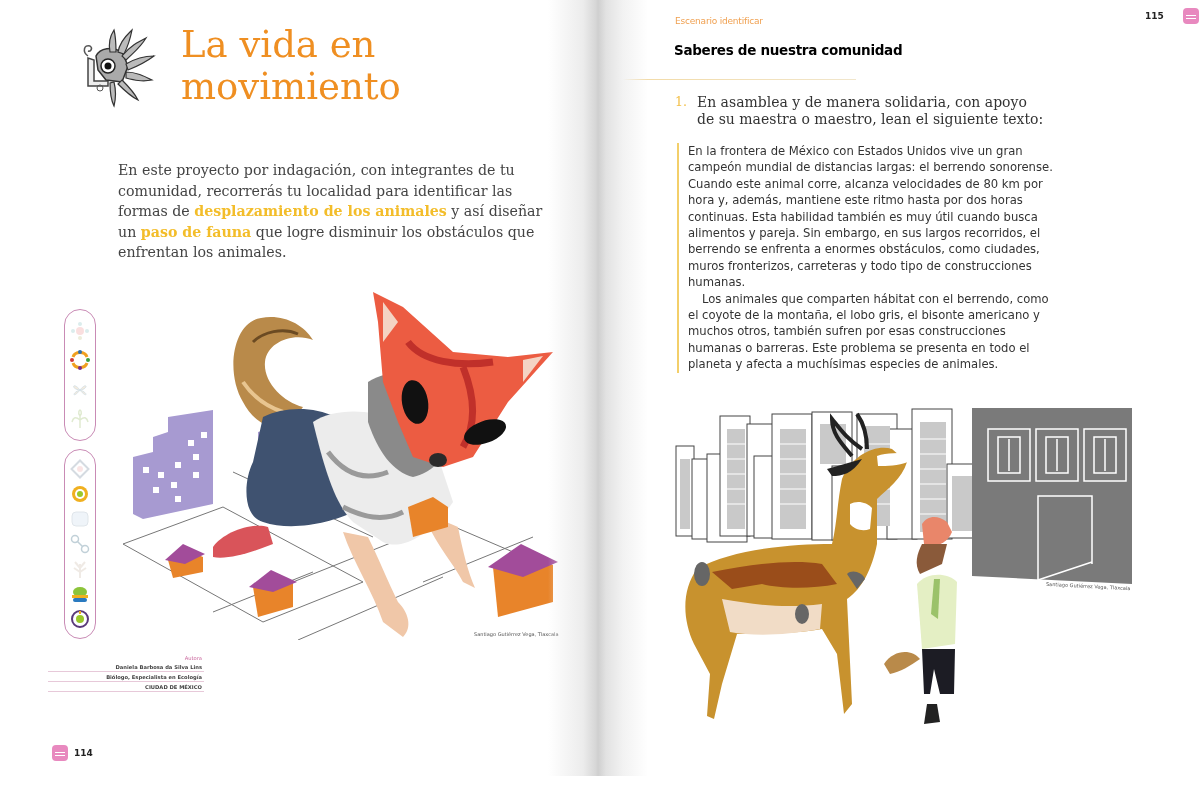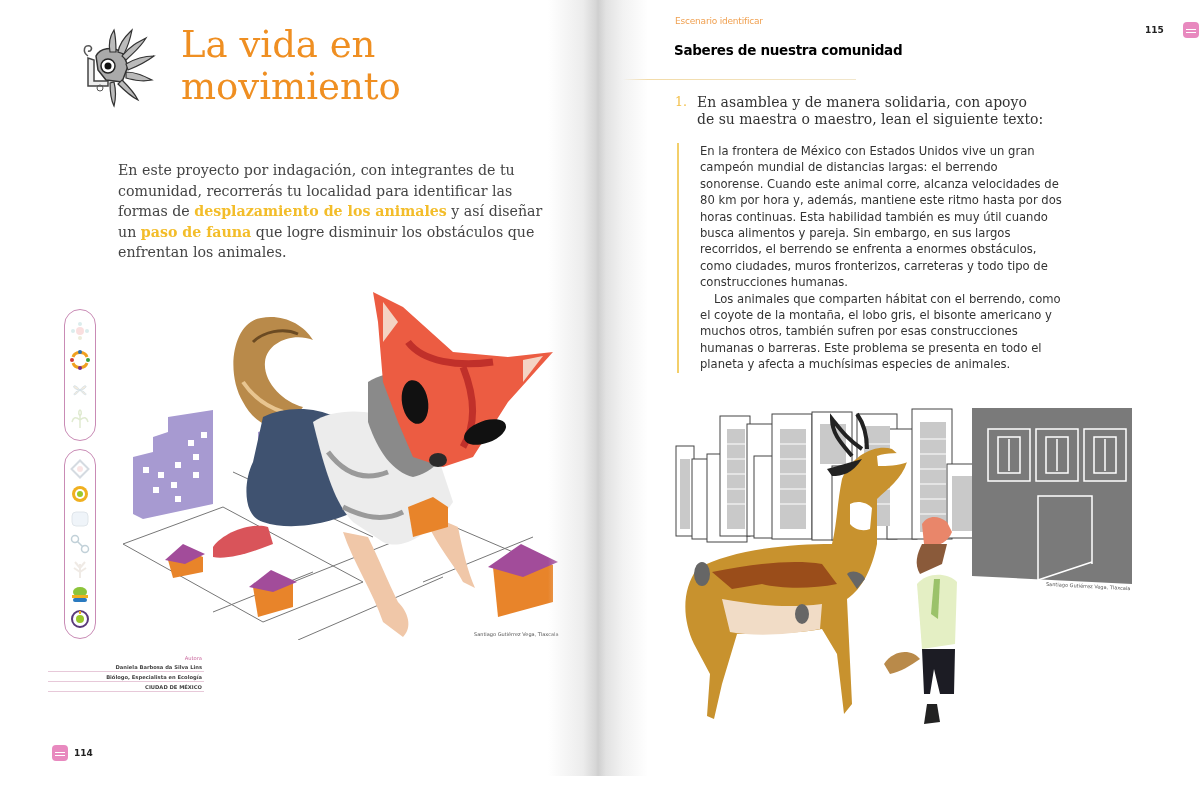--- a/index.html
+++ b/index.html
@@ -43,21 +43,21 @@
   .credit.right { left: 1046px; top: 583px; transform: rotate(3deg); }
 
   .author-block { position: absolute; left: 0; top: 653px; width: 156px; }
   .author-row {
     font-family: "DejaVu Sans", sans-serif; font-size: 5.2px; text-align: right; padding: 1.5px 2px;
     border-bottom: 1px solid #e7c9d9; color: #444; font-weight: bold;
   }
   .author-row.role { color: #c9649b; font-weight: normal; border-bottom: none; }
 
   .folio-left { position: absolute; left: 4px; top: 745px; display: flex; align-items: center; gap: 6px; }
-  .folio-right { position: absolute; left: 1145px; top: 22px; display: flex; align-items: center; gap: 19px; }
+  .folio-right { position: absolute; left: 1145px; top: 8px; display: flex; align-items: center; gap: 19px; }
   .folio-num { font-family: "DejaVu Sans", sans-serif; font-size: 9px; font-weight: bold; color: #222; }
   .folio-icon {
     width: 16px; height: 16px; border-radius: 4px; background: #e889bf; position: relative;
   }
   .folio-icon::after {
     content: ""; position: absolute; left: 3px; right: 3px; top: 7px; height: 1px; background: #fff; box-shadow: 0 3px 0 #fff;
   }
 
   
   .running-head {
@@ -70,21 +70,21 @@
   }
   .section-rule {
     position: absolute; left: 598px; top: 79px; width: 258px; height: 1px;
     background: linear-gradient(to right, #f3d9a0, #f1e6cc);
   }
   .instruction { position: absolute; left: 675px; top: 94px; width: 370px; display: flex; gap: 10px; }
   .instr-num { font-family: "DejaVu Serif", serif; font-size: 12.5px; color: #f3c04a; }
   .instr-text { font-family: "DejaVu Serif", serif; font-size: 14px; line-height: 17px; color: #333; }
 
   .reading {
-    position: absolute; left: 677px; top: 143px; width: 385px; padding-left: 21px;
+    position: absolute; left: 677px; top: 143px; width: 385px; padding-left: 9px;
     border-left: 2px solid #f3cf6a;
     font-family: "DejaVu Sans", sans-serif; font-size: 11.6px; line-height: 16.4px; color: #333;
   }
   .reading p { margin: 0; }
   .reading p.indent { text-indent: 14px; }
 
   .illus-right { position: absolute; left: 672px; top: 404px; width: 462px; height: 336px; }
 </style>
 </head>
 <body>

